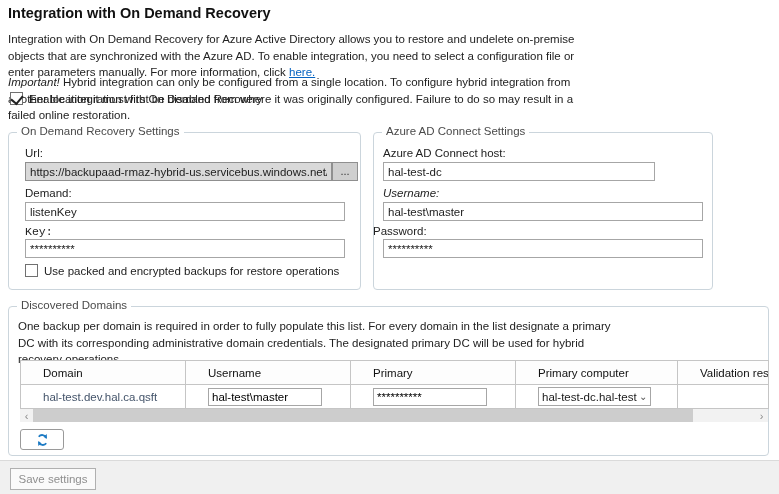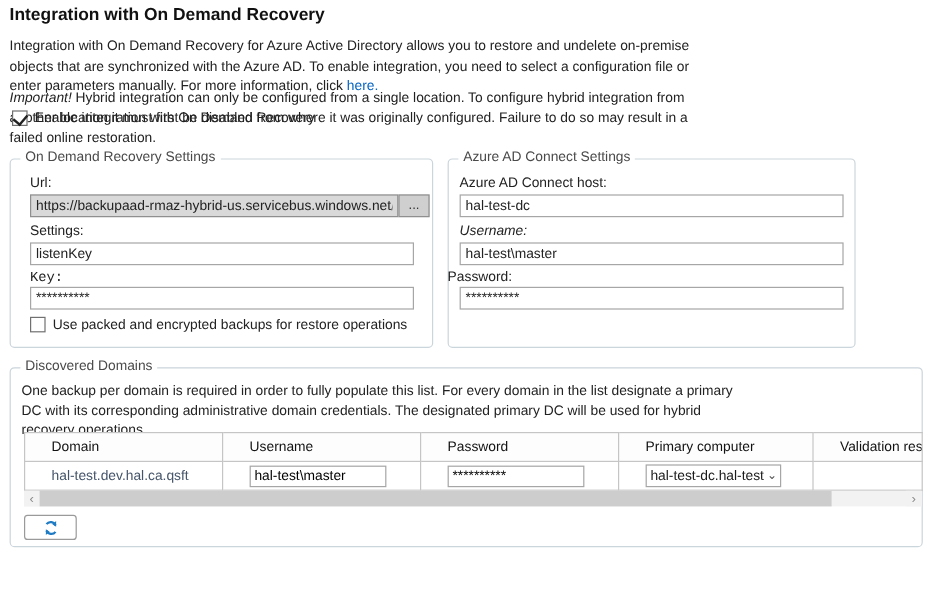--- a/index.html
+++ b/index.html
@@ -5,21 +5,21 @@
   * { margin:0; padding:0; box-sizing:border-box; }
   html,body { background:#ffffff; }
   body { font-family:"Liberation Sans","DejaVu Sans",sans-serif; font-size:11.5px; color:#1a1a1a; }
   #app { position:relative; width:779px; height:494px; background:#fff; overflow:hidden; }
 
   .page-title { position:absolute; left:8px; top:5px; font-size:14.5px; font-weight:bold; color:#111; }
   .para { position:absolute; left:8px; width:572px; line-height:16.5px; color:#222; }
   .para.p1 { top:31px; }
   .para.p2 { top:74px; }
   .em { font-style:italic; }
-  a.link { color:#0563c1; cursor:pointer; }
+  a.link { color:#0563c1; text-decoration:underline; cursor:pointer; }
 
   
   .cb-row { position:absolute; display:flex; align-items:center; gap:6px; }
   .cb-box { width:13px; height:13px; border:1px solid #707070; background:#fff; position:relative; flex:0 0 auto; }
   .cb-box.checked::after { content:""; position:absolute; left:2px; top:0px; width:6px; height:9px;
       border:solid #222; border-width:0 2px 2px 0; transform:rotate(40deg); }
   .cb-label { color:#222; }
 
   
   .group { position:absolute; border:1px solid #cbd5dc; border-radius:4px; }
@@ -79,34 +79,34 @@
     <span class="cb-box checked"></span>
     <span class="cb-label">Enable integration with On Demand Recovery</span>
   </div>
 
   <div class="group" style="left:8px; top:132px; width:353px; height:158px;">
     <span class="group-legend">On Demand Recovery Settings</span>
   </div>
   <div class="field-label" style="left:25px; top:147px;">Url:</div>
   <input class="tb gray" style="left: 25px; top: 162px; width: 307px;" readonly="" value="https://backupaad-rmaz-hybrid-us.servicebus.windows.net/org-05843ce6-">
   <button class="btn-browse" style="left:332px; top:162px;">...</button>
-  <div class="field-label" style="left:25px; top:187px;">Settings:</div>
+  <div class="field-label" style="left:25px; top:187px;">Demand:</div>
   <input class="tb" style="left: 25px; top: 202px; width: 320px;" value="listenKey">
   <div class="field-label" style="left:25px; top:225px;font-family:Liberation Mono, monospace;">Key:</div>
   <input class="tb" style="left: 25px; top: 239px; width: 320px;" value="**********">
   <div class="cb-row" style="left:25px; top:264px;text-align:center;">
     <span class="cb-box"></span>
     <span class="cb-label">Use packed and encrypted backups for restore operations</span>
   </div>
 
   <div class="group" style="left:373px; top:132px; width:340px; height:158px;">
     <span class="group-legend">Azure AD Connect Settings</span>
   </div>
   <div class="field-label" style="left:383px; top:147px;">Azure AD Connect host:</div>
-  <input class="tb" style="left: 383px; top: 162px; width: 320px;" value="hal-test-dc">
+  <input class="tb" style="left: 383px; top: 162px; width: 272px;" value="hal-test-dc">
   <div class="field-label" style="left:383px; top:187px;font-style:italic;">Username:</div>
   <input class="tb" style="left: 383px; top: 202px; width: 320px;" value="hal-test\master">
   <div class="field-label" style="left:373px; top:225px;">Password:</div>
   <input class="tb" style="left: 383px; top: 239px; width: 320px;" value="**********">
 
   <div class="group" style="left:8px; top:306px; width:761px; height:150px;">
     <span class="group-legend">Discovered Domains</span>
   </div>
   <div class="ddesc" style="left:18px; top:318px; width:600px;">One backup per domain is required in order to fully populate this list. For every domain in the list designate a primary DC with its corresponding administrative domain credentials. The designated primary DC will be used for hybrid recovery operations.</div>
 
@@ -115,21 +115,21 @@
         <col style="width:165px">
         <col style="width:165px">
         <col style="width:165px">
         <col style="width:162px">
         <col style="width:91px">
       </colgroup>
     <tbody>
         <tr>
       <th>Domain</th>
       <th>Username</th>
-      <th>Password</th>
+      <th>Primary</th>
       <th>Primary computer</th>
       <th>Validation result</th>
     </tr>
     <tr>
       <td><span class="domain-link">hal-test.dev.hal.ca.qsft</span></td>
       <td><input class="cell-tb" value="hal-test\master" style=""></td>
       <td><input class="cell-tb" value="**********" style=""></td>
       <td>
         <div class="fake-select">
           <span class="sel-text">hal-test-dc.hal-test.dev.hal.ca.qsf</span>
@@ -157,14 +157,17 @@
           <path d="M 12 11 A 4.6 4.6 0 0 1 4 9.8"></path>
         </g>
         <g fill="#1e7bc4" stroke="none">
           <polygon points="12.6,1.2 12.6,6.4 9.2,4.1"></polygon>
           <polygon points="3.4,13.8 3.4,8.6 6.8,10.9"></polygon>
         </g>
       </svg>
     </span>
   </button>
 
+  <div class="bottom-bar">
+    <button class="btn-save" disabled="">Save settings</button>
+  </div>
 
 </div>
 
 </body></html>

